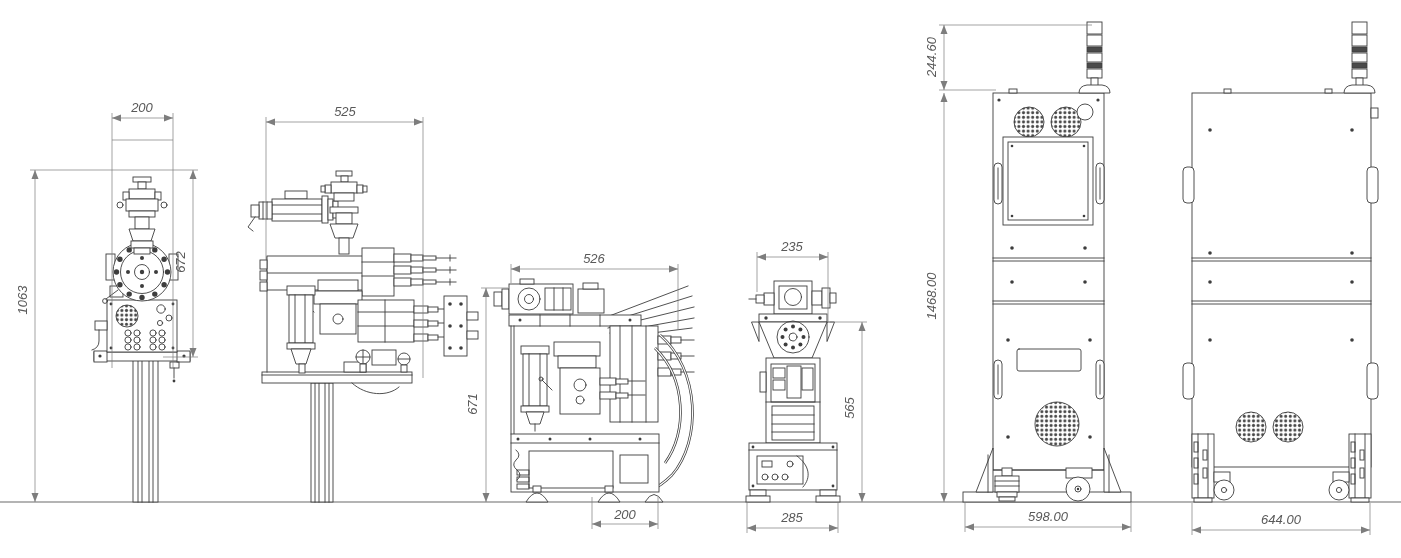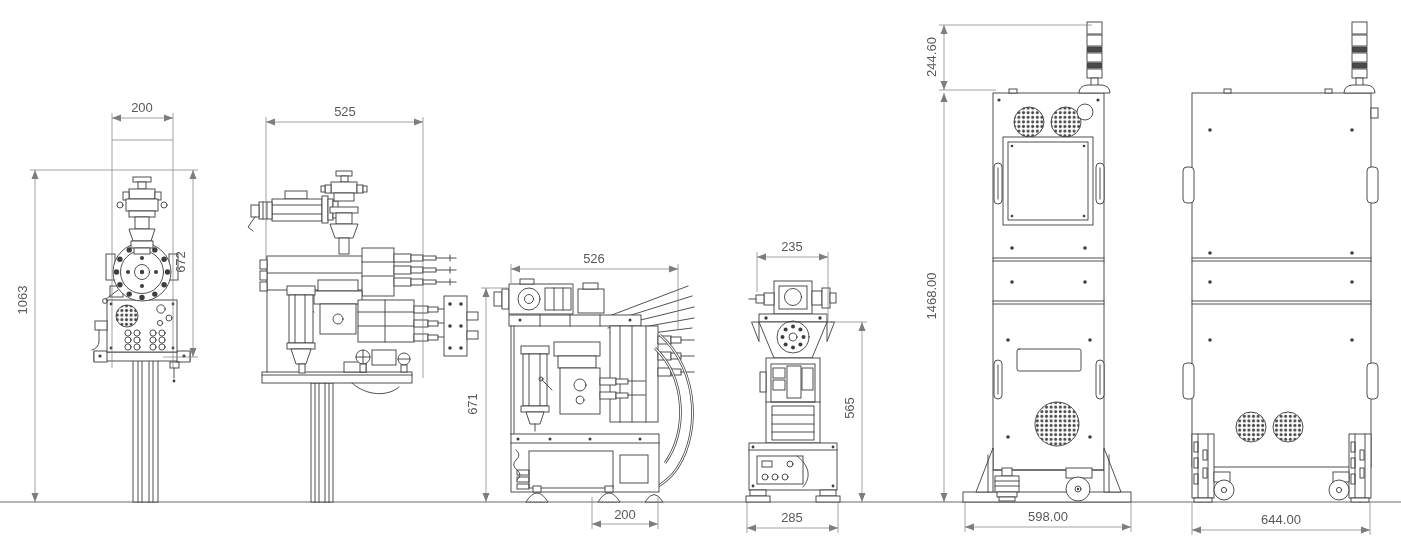--- a/index.html
+++ b/index.html
@@ -1,17 +1,17 @@
 <!DOCTYPE html>
 <html><head>
 <meta charset="utf-8">
 <style>
   html,body{margin:0;padding:0;background:#fff;}
   .canvas{position:relative;width:1401px;height:558px;background:#fff;overflow:hidden;
-          font-family:"Liberation Sans",sans-serif;}
+          font-family:"Liberation Sans",sans-serif;font-style:italic;}
   svg{display:block}
   .m{fill:none;stroke:#3d3d3d;stroke-width:.9;stroke-linecap:square}
   .mw{fill:#fff;stroke:#3d3d3d;stroke-width:.9}
   .mg{fill:#4a4a4a;stroke:#3d3d3d;stroke-width:.8}
   .dot{fill:#3d3d3d;stroke:none}
   .vent{fill:url(#vd);stroke:#3d3d3d;stroke-width:.9}
   .d{fill:none;stroke:#7d7d7d;stroke-width:.7}
   .dl{fill:none;stroke:#7d7d7d;stroke-width:.7;marker-start:url(#ar);marker-end:url(#ar)}
   .dt{fill:#595959;font-family:"Liberation Sans",sans-serif;font-size:13px;text-anchor:middle}
   .ground{stroke:#9b9b9b;stroke-width:1.3}

